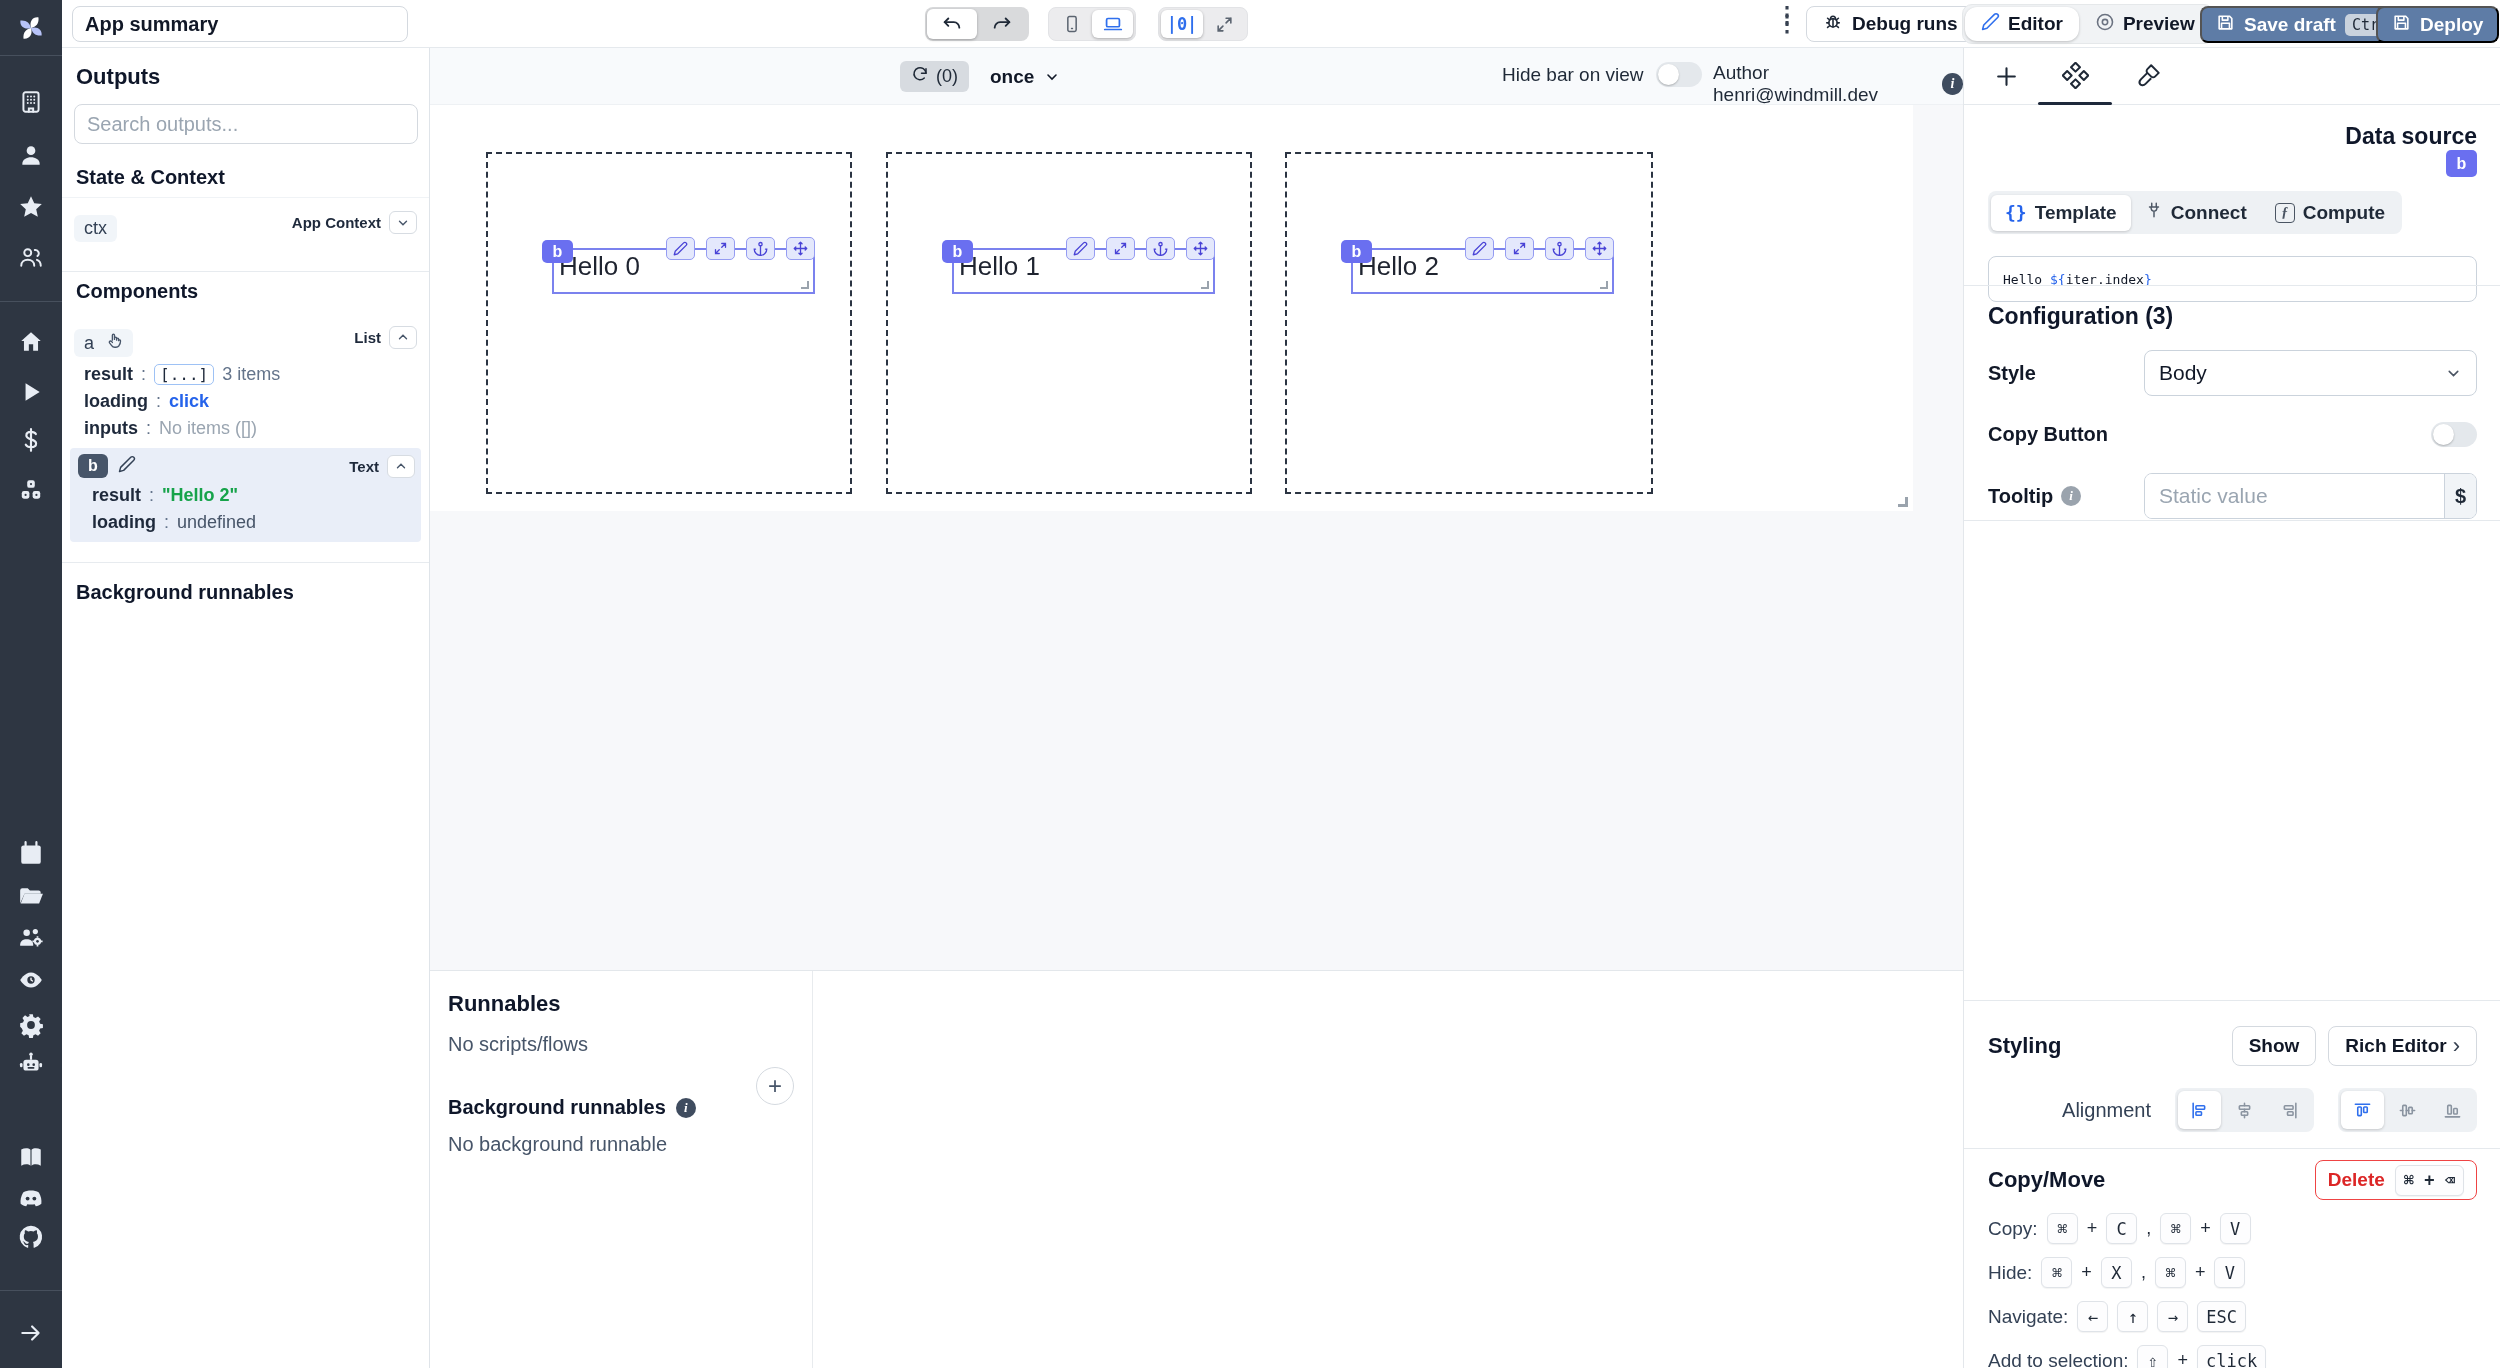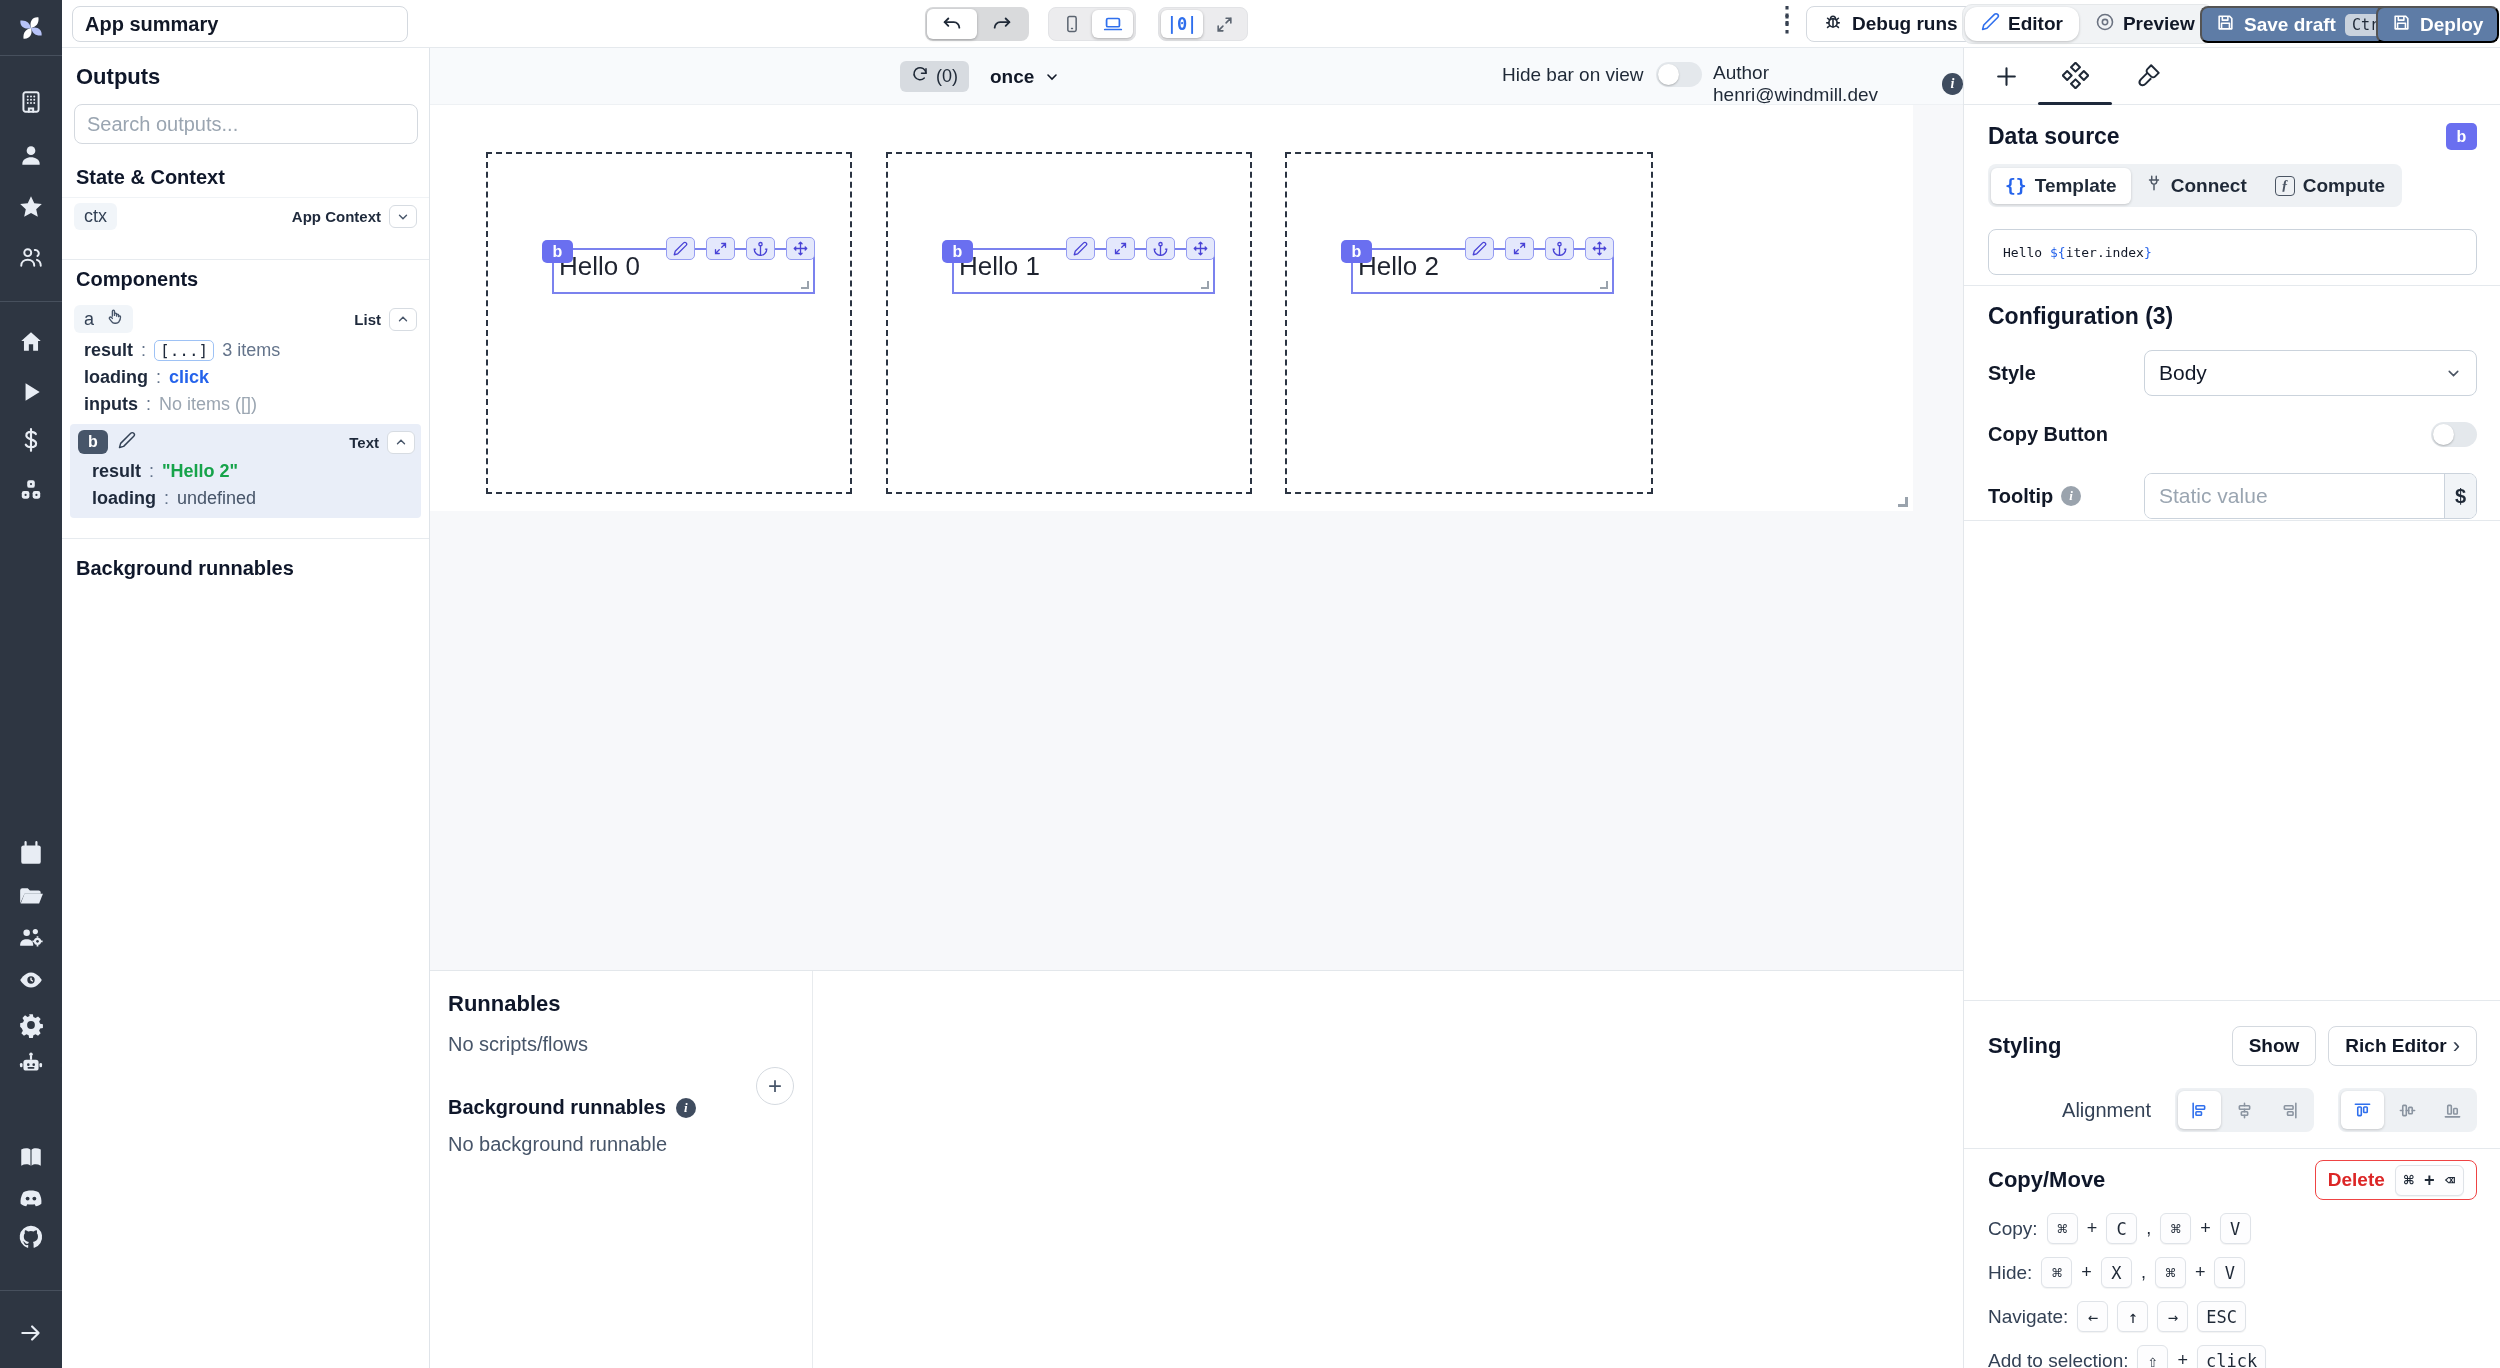--- a/index.html
+++ b/index.html
@@ -33,21 +33,21 @@
   .kbd-chip { background:#c9d2dd; border-radius:5px; color:#1f2937; font-family:"DejaVu Sans Mono", monospace; font-size:15px; font-weight:normal; padding:2px 7px; }
 
   
   .leftpanel { position:absolute; left:62px; top:48px; width:368px; height:1320px; background:#fff; border-right:1px solid #dfe4e9; z-index:10; }
   .lp-h1 { font-size:22px; font-weight:bold; color:#0f172a; padding:16px 14px 4px; }
   .lp-search { margin:10px 12px 14px; width:344px; height:40px; border:1px solid #d4d9df; border-radius:8px; padding:0 12px;
     font-family:"Liberation Sans", sans-serif; font-size:20px; color:#111827; }
   .lp-search::placeholder { color:#9aa5b1; }
   .lp-h2 { font-size:20px; font-weight:bold; color:#0f172a; padding:8px 14px 8px; }
   .kv-row { display:flex; align-items:center; justify-content:space-between; padding:5px 12px; border-top:1px solid #f0f3f6; }
-  .chip { background:#f1f5f9; border-radius:6px; padding:3px 10px; font-size:18px; color:#334155; display:inline-flex; align-items:center; gap:8px; }
+  .chip { background:#f1f5f9; border-radius:6px; padding:3px 10px; font-size:18px; color:#334155; display:inline-flex; align-items:center; gap:8px;margin-top:12px; }
   .kv-right { display:flex; align-items:center; gap:8px; font-size:15px; font-weight:bold; color:#1e293b; }
   .chev-box { width:28px; height:23px; border:1px solid #d7dce2; border-radius:6px; display:flex; align-items:center; justify-content:center; color:#475569; background:#fff; }
   .lp-sep { height:1px; background:#e7ebef; margin-top:8px; }
   .prop-row { display:flex; align-items:center; gap:8px; padding:3px 12px 3px 22px; font-size:18px; }
   .prop-key { font-weight:bold; color:#1e293b; }
   .prop-colon { color:#64748b; }
   .v-bracket { border:1px solid #9ec2f5; border-radius:5px; padding:0 5px; color:#1e293b; font-family:"DejaVu Sans Mono", monospace; font-size:16px; }
   .v-muted { color:#9aa5b1; } .v-blue { color:#2563eb; font-weight:bold; } .v-green { color:#16a34a; font-weight:bold; } .v-dim { color:#475569; }
   .b-card { background:#e9eef8; border-radius:4px; margin:6px 8px 0; padding-bottom:6px; }
   .b-card .hdr { display:flex; align-items:center; justify-content:space-between; padding:6px 6px 4px 8px; }
@@ -604,21 +604,21 @@
       <div class="rp-tab" style="left:172px; top:14px">
         <svg width="26" height="26" viewBox="0 0 24 24" fill="none" stroke="#1f2937" stroke-width="1.8" stroke-linejoin="round">
             <path d="M14 3l7 7-3.5 3.5a2.4 2.4 0 0 1-3.4 0L10.5 10a2.4 2.4 0 0 1 0-3.4z"></path>
             <path d="M10.5 10l-6 6c-1.4 1.4-1.6 3.3-.6 4.6.4.5 2.8 1.7 4.9-.4l5.2-5.2"></path>
           </svg>
       </div>
       <div class="rp-underline"></div>
     </div>
 
     <div class="rp-section rp-pad" style="top:75px">
-      <div style="display:flex; align-items:flex-start; justify-content:space-between;">
+      <div style="display:flex; align-items:flex-end; justify-content:space-between;flex-direction:column;">
         <span class="rp-h">Data source</span>
         <span class="b-badge" style="position:static; width:31px; height:27px;">b</span>
       </div>
       <div class="src-tabs">
         <div class="src-tab on">
           <span class="braces">{}</span>
           <span>Template</span>
         </div>
         <div class="src-tab">
           <span><svg width="18" height="18" viewBox="0 0 24 24" fill="none" stroke="#4b5563" stroke-width="1.9" stroke-linecap="round">

